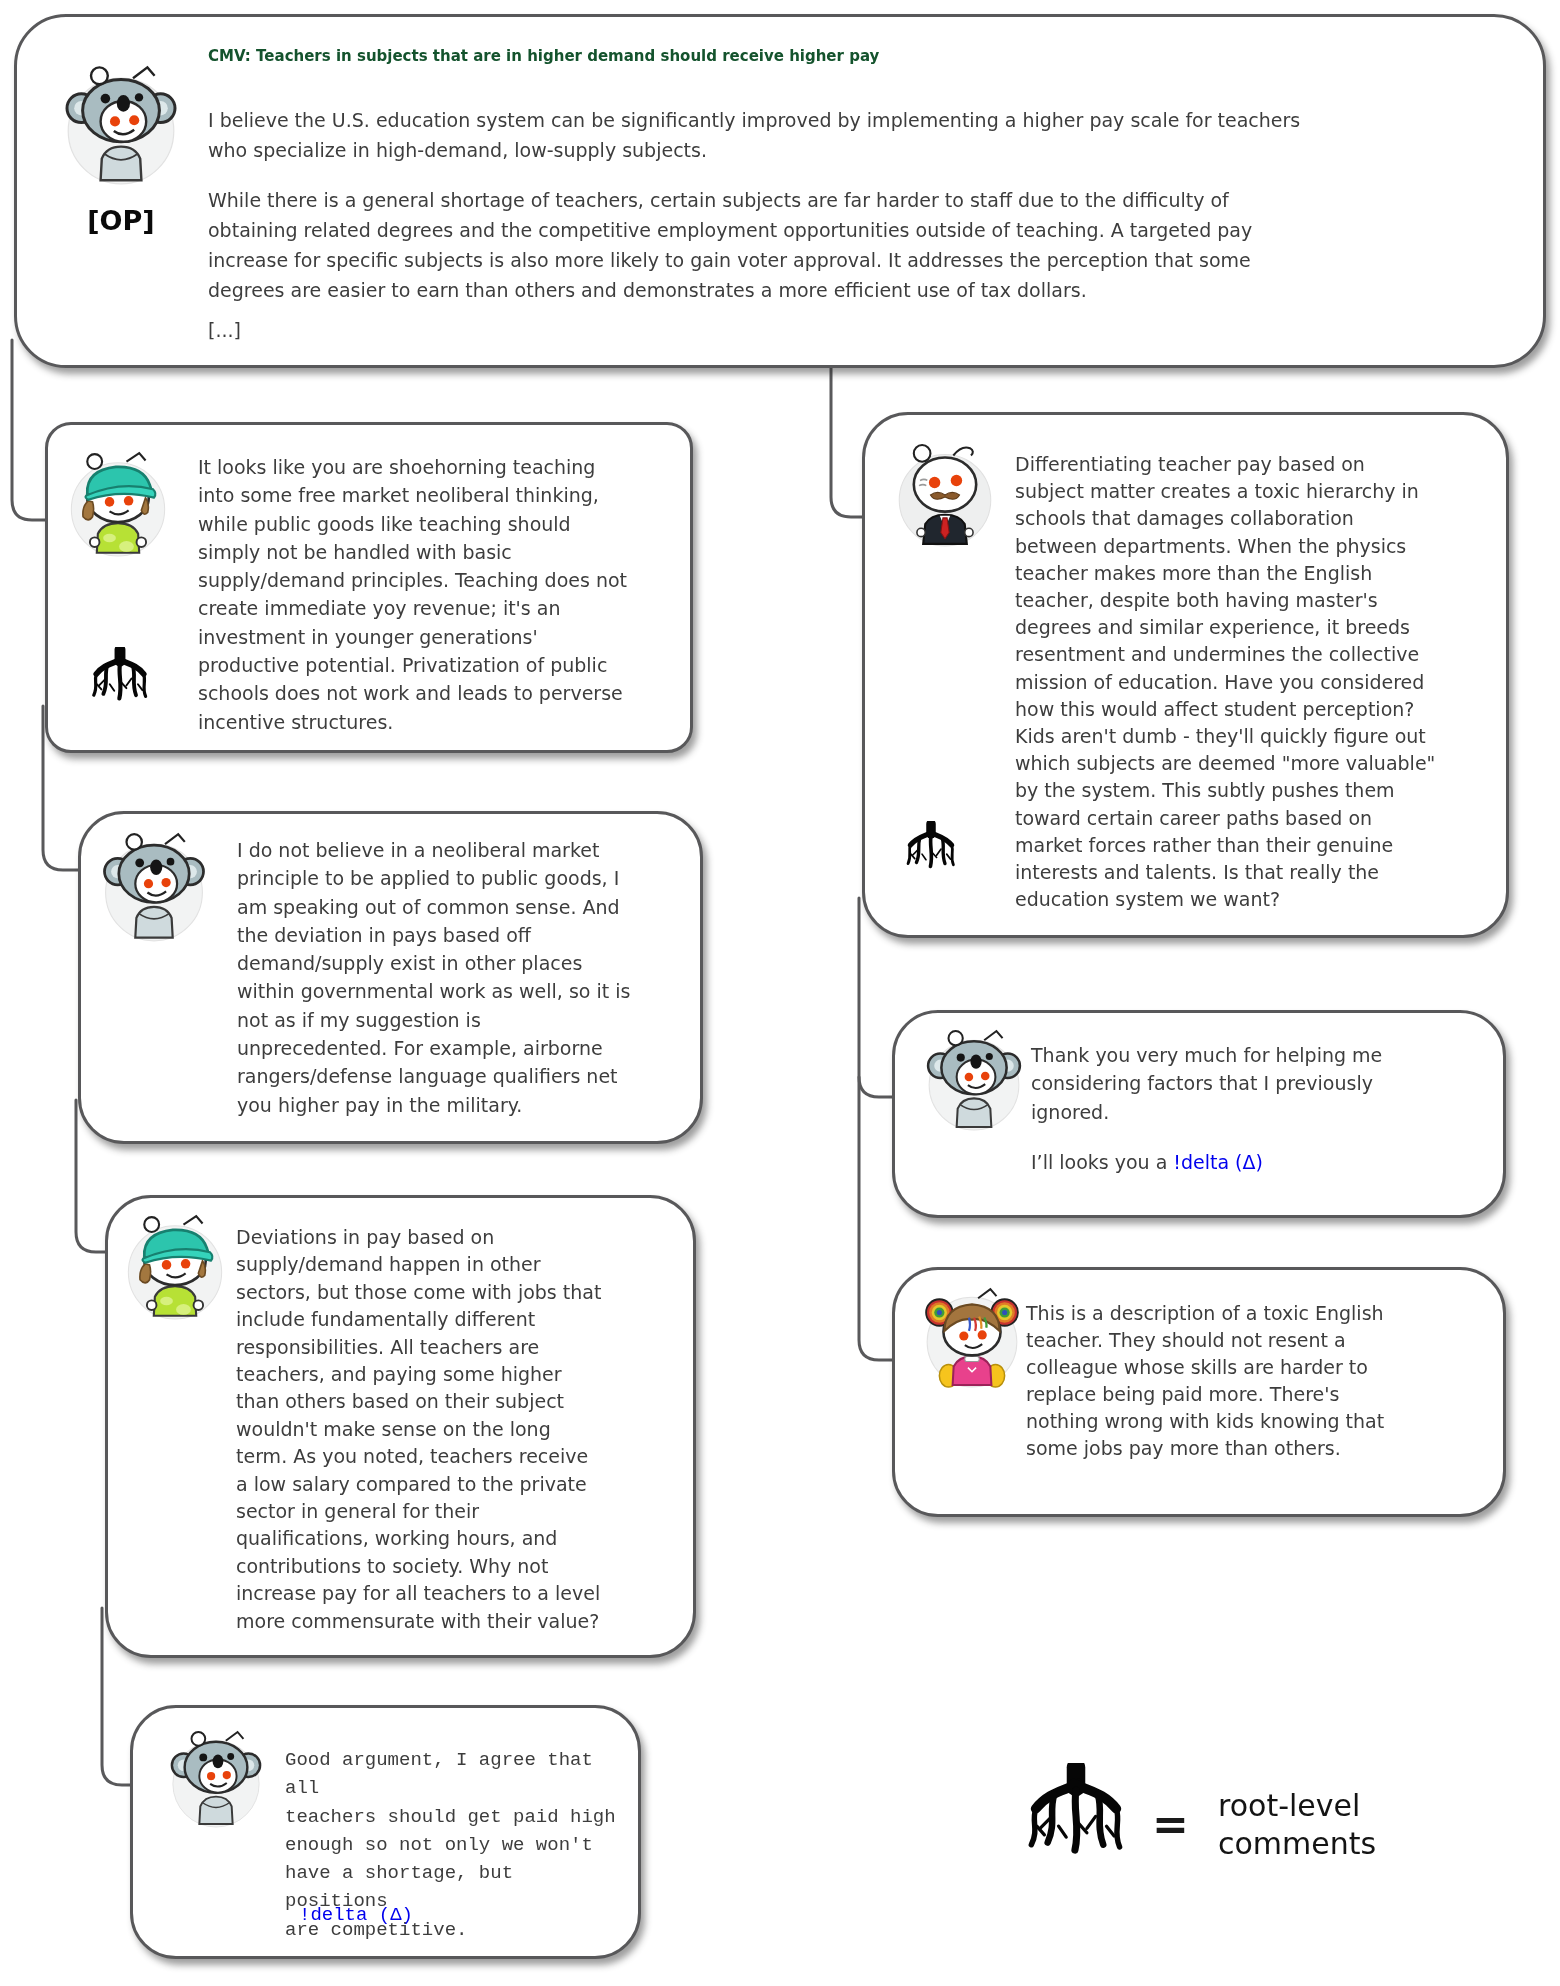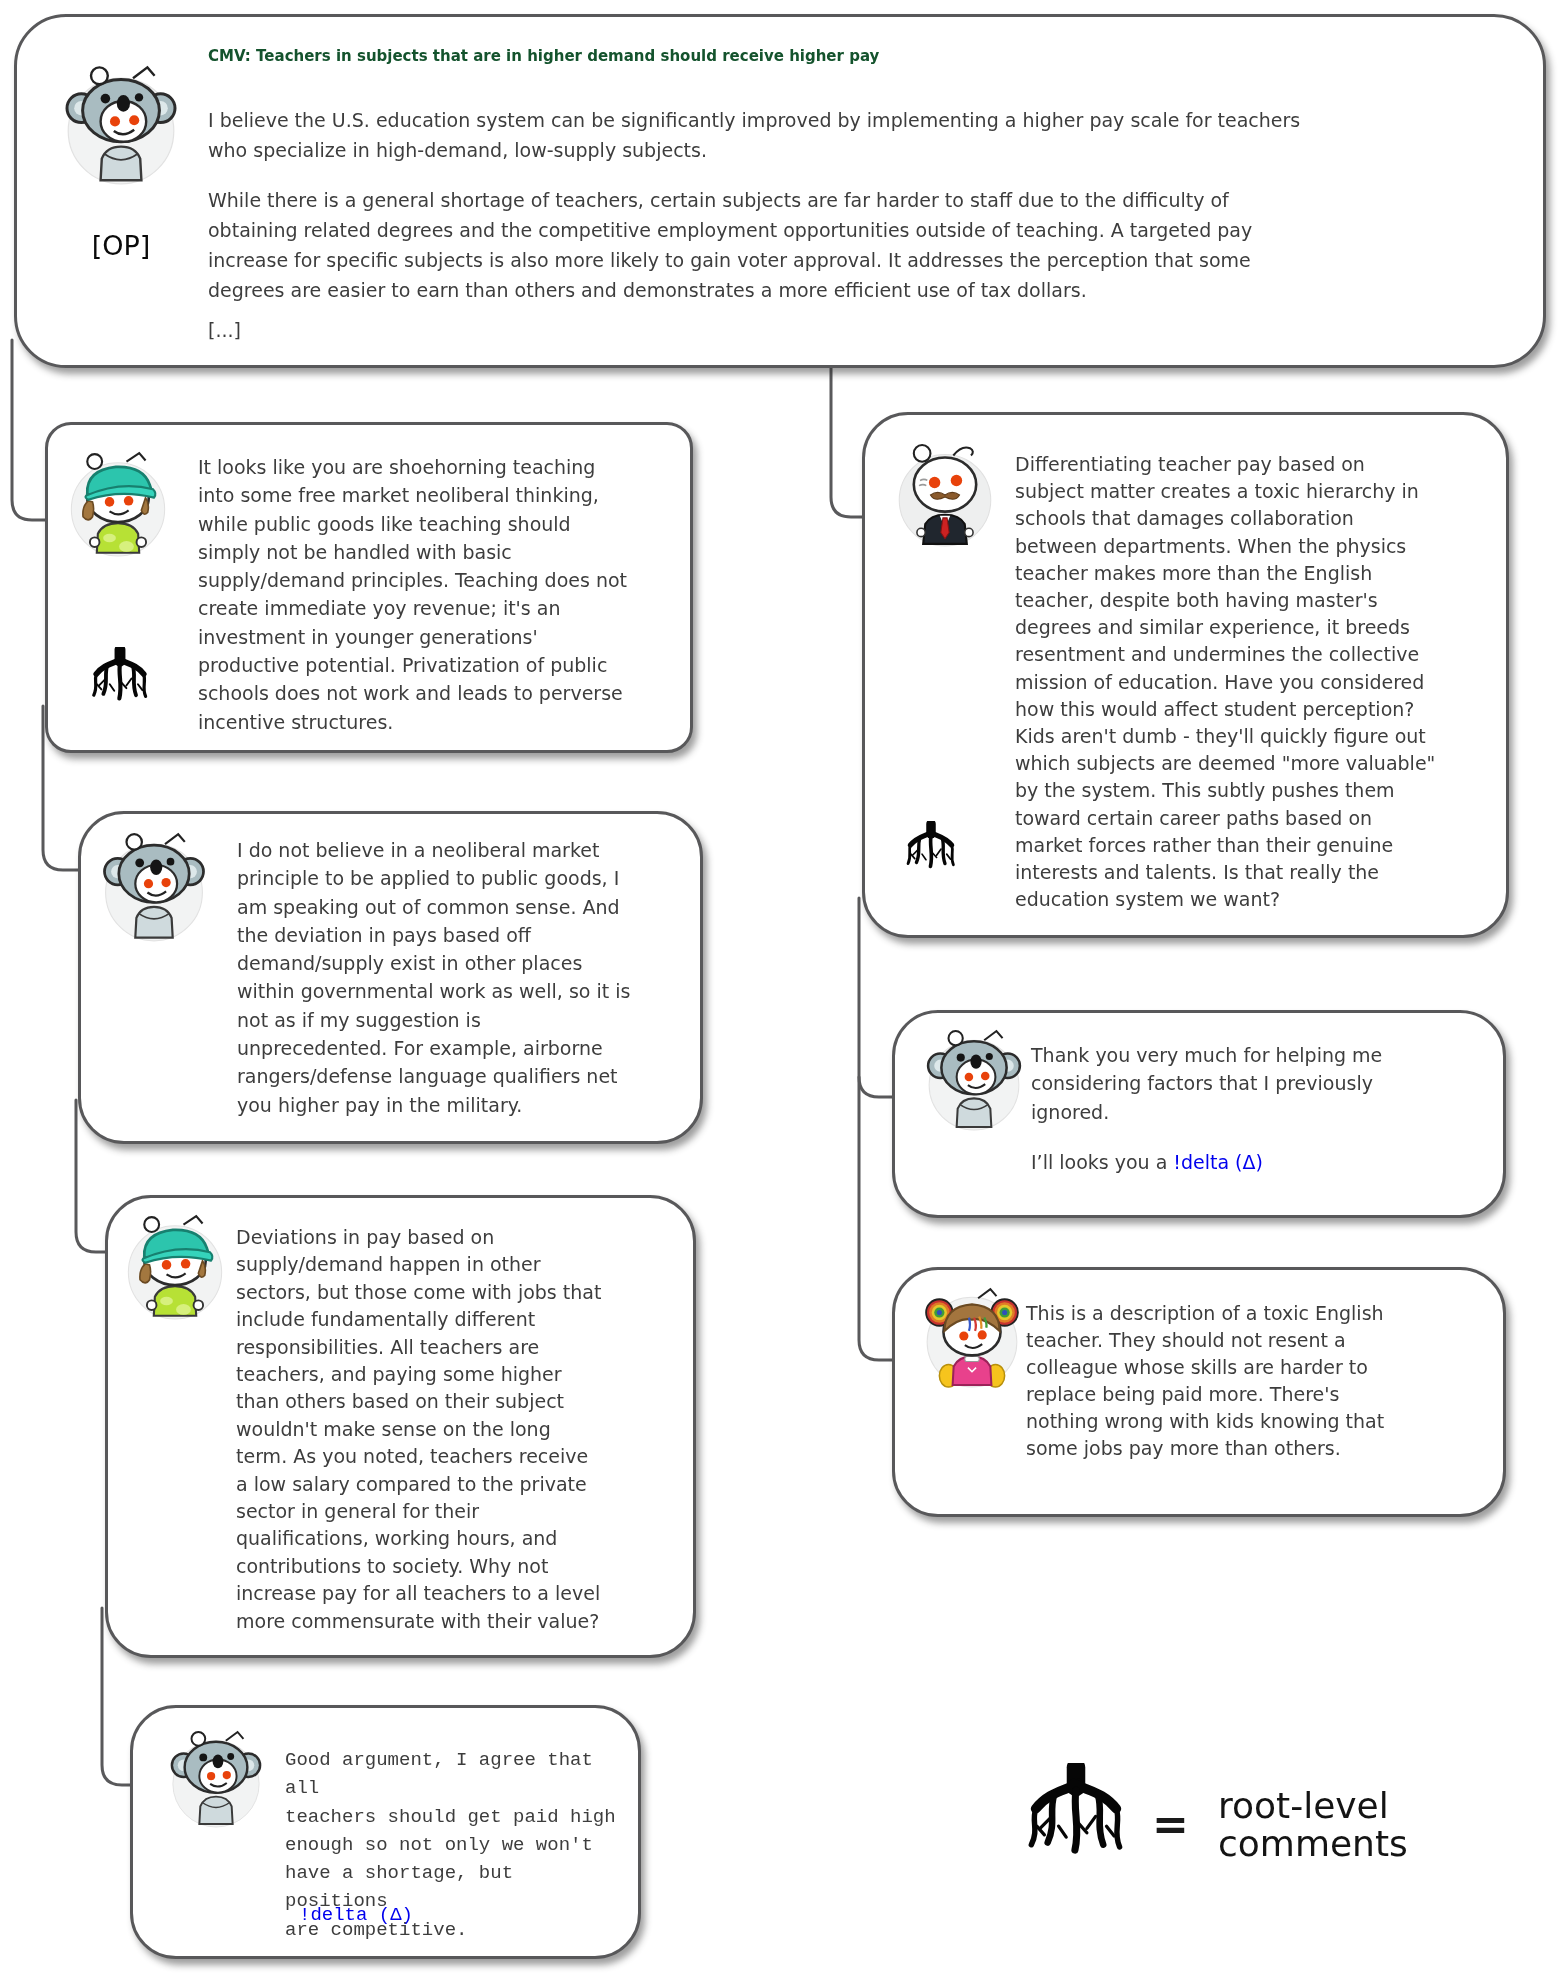--- a/index.html
+++ b/index.html
@@ -7,24 +7,24 @@
   #canvas{position:relative;width:1560px;height:1986px;background:#fff;overflow:hidden;}
   #connectors{position:absolute;left:0;top:0;z-index:0;}
   .card{position:absolute;background:#fff;border:3px solid #58585a;border-radius:46px;
         box-shadow:4px 6px 7px rgba(40,40,40,.45);z-index:1;}
   .card.op{border-radius:52px;}
   .av{position:absolute;}
   .rt{position:absolute;}
   .btext{position:absolute;font-size:19px;line-height:28.3px;white-space:pre-line;color:#3d3d3d;}
   .op-title{position:absolute;font-size:15px;font-weight:bold;color:#14532d;white-space:pre;}
   .op-para{position:absolute;font-size:19px;line-height:30px;white-space:pre-line;}
-  .op-tag{position:absolute;font-size:27px;font-weight:normal;color:#0a0a0a;text-align:center;margin-top:25px;}
+  .op-tag{position:absolute;font-size:27px;font-weight:bold;color:#0a0a0a;text-align:center;}
   .delta{color:#0000ee;}
   .delta-line{position:absolute;font-size:19px;white-space:pre;}
-  .legend-label{position:absolute;font-size:36px;line-height:38px;color:#141414;white-space:pre-line;}
+  .legend-label{position:absolute;font-size:30px;line-height:38px;color:#141414;white-space:pre-line;}
   .equals{position:absolute;font-size:44px;font-weight:bold;color:#1a1a1a;}
 </style>
 </head>
 <body>
 
 <svg width="0" height="0" style="position:absolute" aria-hidden="true">
   <defs>
     <symbol id="sym-koala" viewBox="0 0 100 100">
       <circle cx="50" cy="55" r="44" fill="#f2f3f3" stroke="#e2e2e2"></circle>
       <path d="M33 96 L34 78 Q38 68 50 68 Q62 68 66 78 L67 96 Z" fill="#cfdadd" stroke="#3a3a3a" stroke-width="2"></path>

